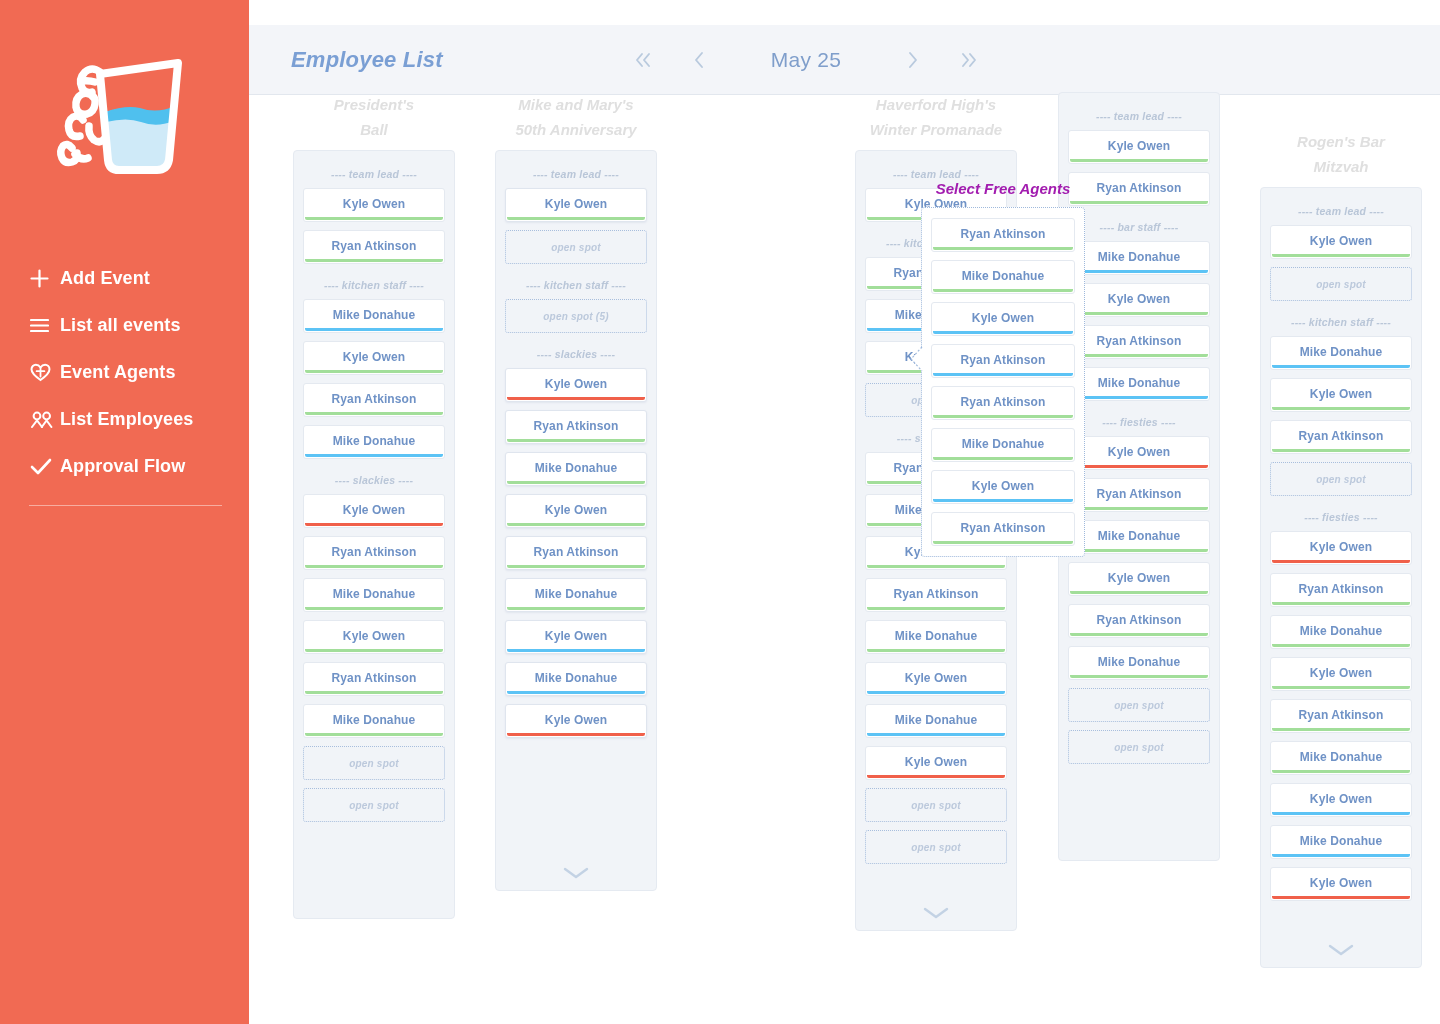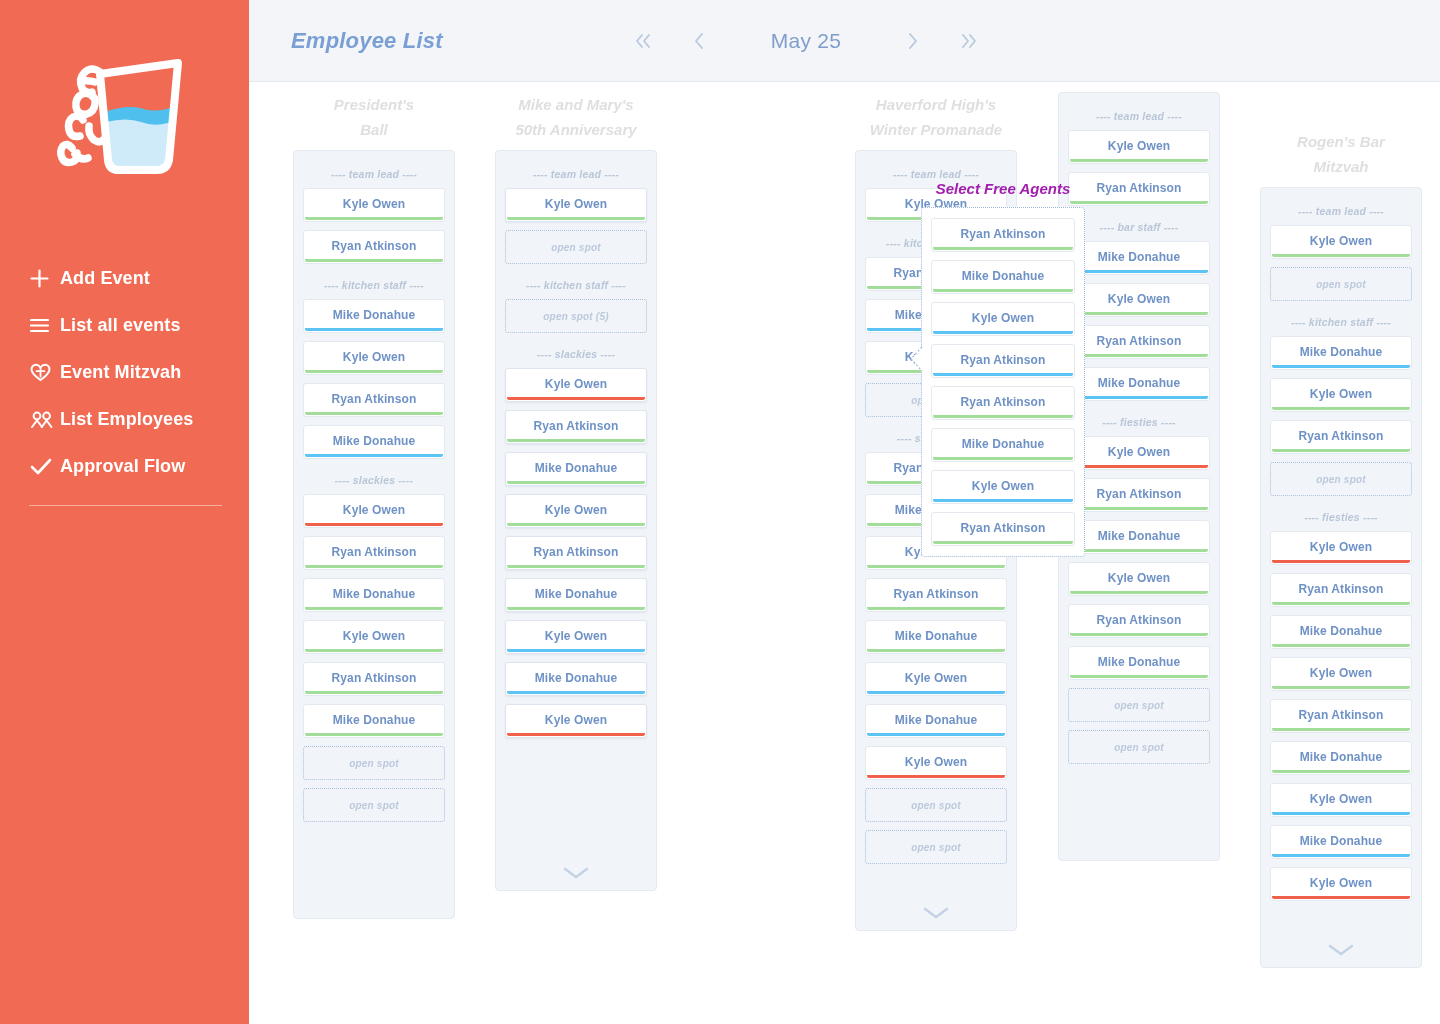--- a/index.html
+++ b/index.html
@@ -46,25 +46,26 @@
   .nav-divider {
     position: absolute; top: 505px; left: 29px;
     width: 193px; height: 1px;
     background: rgba(255,255,255,.45);
   }
 
   
   .main { flex: 1 1 auto; height: 1024px; background: #ffffff; position: relative; }
 
   .topbar {
-    height: 82px; width: 1191px;
+    height: 70px; width: 1191px;
     background: #f3f5f9;
     border-bottom: 1px solid #e2e7ee;
     display: flex; align-items: center;
     position: relative;
+    margin-top: 25px;
   }
   .topbar-title {
     position: absolute; left: 42px; top: 50%; transform: translateY(-50%);
     font-size: 22px; font-weight: bold; font-style: italic;
     color: #7a9fd4; letter-spacing: .2px;
   }
   .pager {
     position: absolute; left: 370px; top: 50%; transform: translateY(-50%);
     display: flex; align-items: center; gap: 8px;
   }
@@ -225,21 +226,21 @@
         <span class="nav-label">List all events</span>
       </div>
 
       <div class="nav-item">
         <span class="nav-icon">
           <svg width="21" height="19" viewBox="0 0 21 19">
             <path d="M10.5 17 C4 12.5 1.5 9.5 1.5 6.3 C1.5 3.6 3.6 1.8 5.9 1.8 C7.7 1.8 9.4 2.9 10.5 4.5 C11.6 2.9 13.3 1.8 15.1 1.8 C17.4 1.8 19.5 3.6 19.5 6.3 C19.5 9.5 17 12.5 10.5 17 Z" fill="none" stroke="#fff" stroke-width="2"></path>
             <path d="M10.5 4.6 V13.5 M6.6 8.2 H14.4" stroke="#fff" stroke-width="1.8" stroke-linecap="round"></path>
           </svg>
         </span>
-        <span class="nav-label">Event Mitzvah</span>
+        <span class="nav-label">Event Agents</span>
       </div>
 
       <div class="nav-item">
         <span class="nav-icon">
           <svg width="24" height="17" viewBox="0 0 24 17">
             <circle cx="7" cy="5" r="3.4" fill="none" stroke="#fff" stroke-width="2"></circle>
             <circle cx="16.6" cy="5" r="3.4" fill="none" stroke="#fff" stroke-width="2"></circle>
             <path d="M2 16 L7 9.5 L12 16" fill="none" stroke="#fff" stroke-width="2" stroke-linecap="round"></path>
             <path d="M11.8 16 L16.6 9.5 L21.4 16" fill="none" stroke="#fff" stroke-width="2" stroke-linecap="round"></path>
           </svg>

